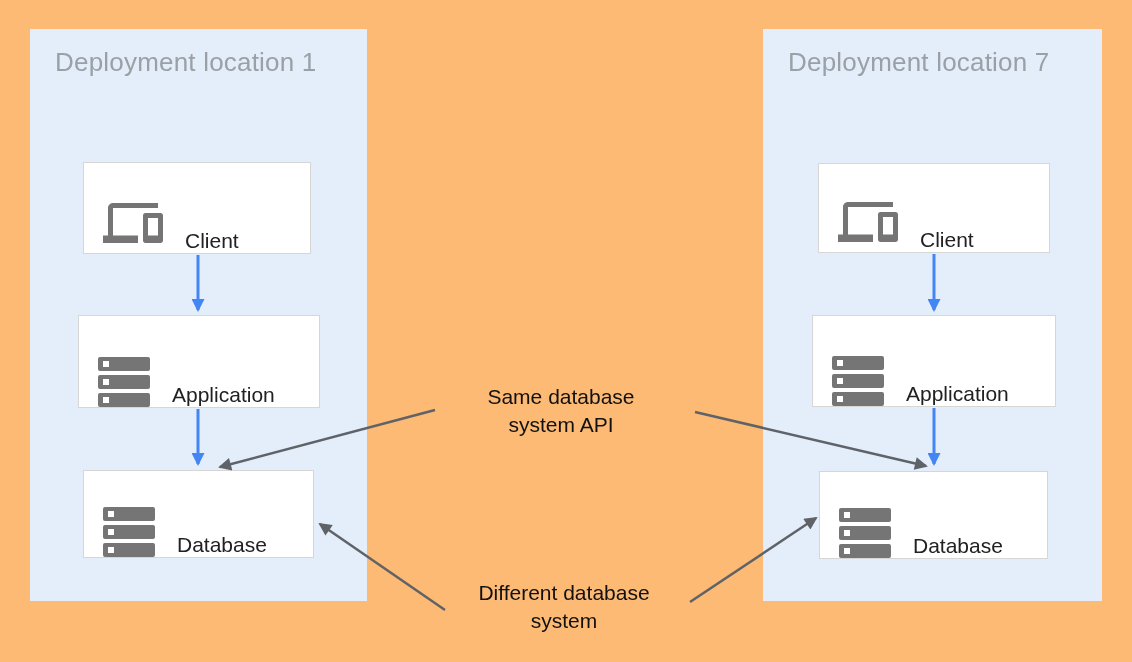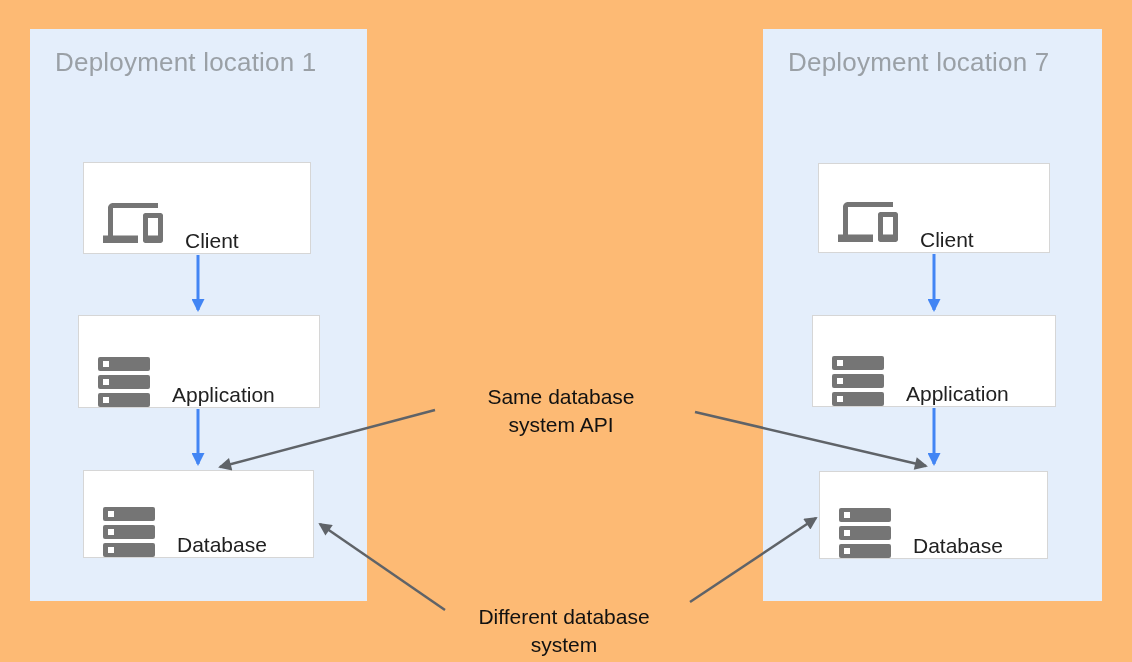--- a/index.html
+++ b/index.html
@@ -169,21 +169,21 @@
           <rect x="5" y="22" width="6" height="6"></rect>
           <rect x="5" y="40" width="6" height="6"></rect>
         </g>
       </svg>
     </span>
     <span class="node-label">Database</span>
   </div>
 
   <div class="annotation" style="left:471px; top:383px;">Same database system API</div>
 
-  <div class="annotation" style="left:474px; top:603px;">Different database system</div>
+  <div class="annotation" style="left:474px; top:579px;">Different database system</div>
 
   <svg class="overlay" width="1132" height="662" viewBox="0 0 1132 662">
     <defs>
       <marker id="blue-head" viewBox="0 0 10 10" refX="8.5" refY="5" markerWidth="15" markerHeight="13" orient="auto" markerUnits="userSpaceOnUse">
         <path d="M0 0 L10 5 L0 10 z" fill="#4285f4"></path>
       </marker>
       <marker id="gray-head" viewBox="0 0 10 10" refX="8.5" refY="5" markerWidth="17" markerHeight="13" orient="auto" markerUnits="userSpaceOnUse">
         <path d="M0 0 L10 5 L0 10 z" fill="#5f6368"></path>
       </marker>
     </defs>

